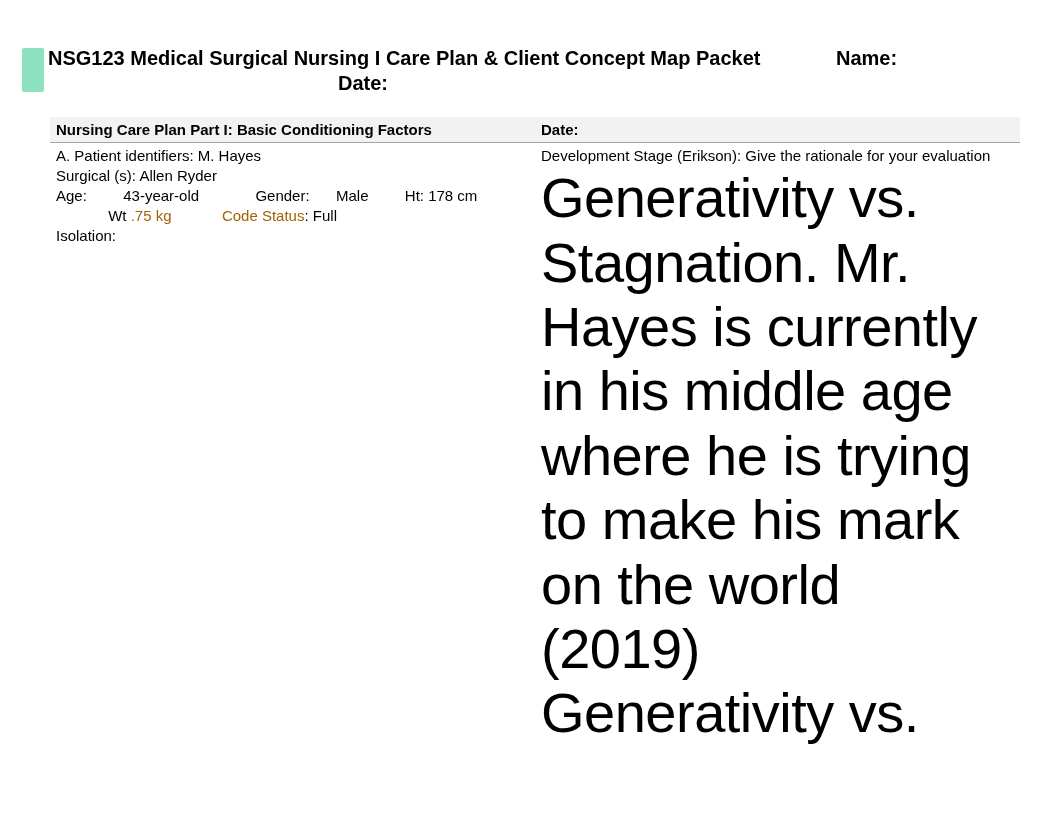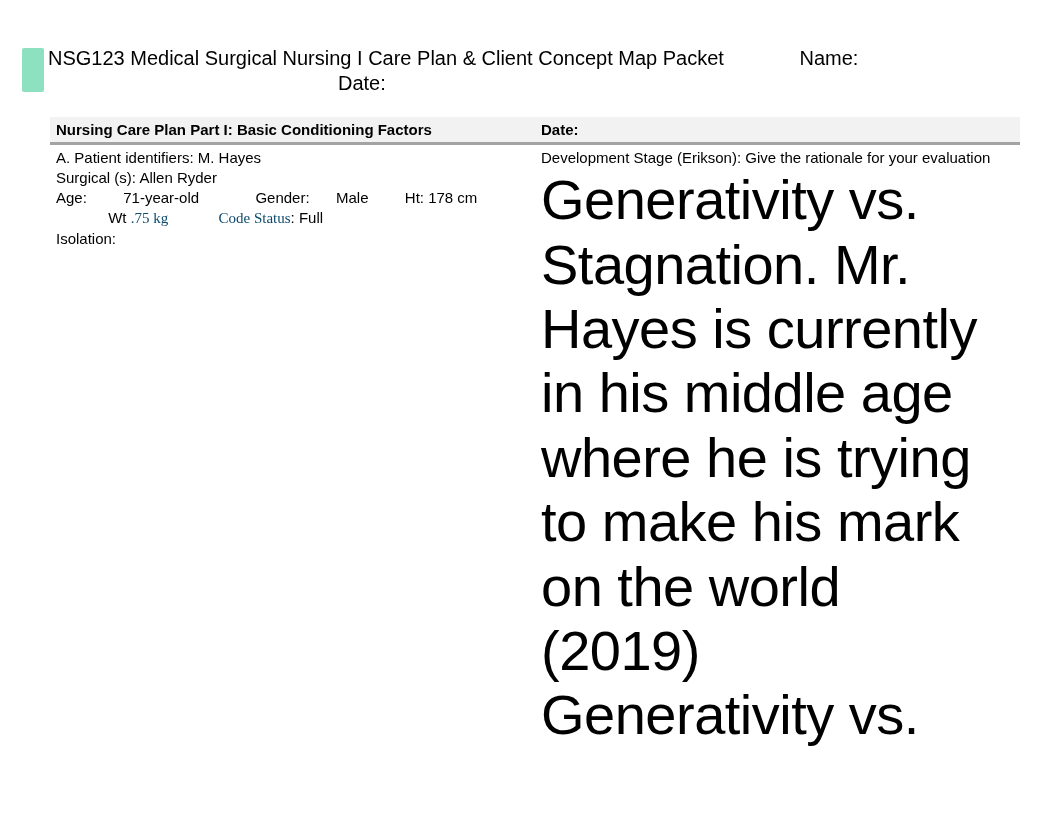--- a/index.html
+++ b/index.html
@@ -25,21 +25,21 @@
       border-radius: 2px;
     }
     .header-area {
       position: absolute;
       left: 48px;
       top: 46px;
       width: 980px;
     }
     .header-line {
       font-size: 20px;
-      font-weight: 400;
+      font-weight: 700;
       line-height: 1.25;
     }
     .header-title {
       display: inline;
     }
     .header-name-label {
       display: inline;
       margin-left: 70px;
     }
     .header-date {
@@ -71,34 +71,33 @@
       width: 480px;
     }
     .cell-right {
       width: 480px;
     }
     .cell-header {
       background: #f2f2f2;
       font-weight: 700;
       font-size: 15px;
       padding: 4px 6px;
-      border-bottom: 3px solid #a3a3a3;
+      border-bottom: 1px solid #a3a3a3;
     }
     .cell-body {
       padding: 3px 6px 6px 6px;
       font-size: 15px;
       line-height: 1.28;
       margin-top: 24px;
     }
     .field-line {
       margin-bottom: 1px;
     }
     .red-text {
-      color: #0c4a6e;
-      font-family: Liberation Serif, serif;
+      color: #a16207;
     }
     .bold {
       font-weight: 400;
     }
     .large-body {
       font-size: 56px;
       line-height: 1.15;
       font-weight: 400;
       padding-left: 0;
       padding-right: 8px;
@@ -143,21 +142,21 @@
           <span>A. Patient identifiers:</span>
           <span>M. Hayes</span>
         </div>
         <div class="field-line">
           <span>Surgical (s):</span>
           <span>Allen Ryder</span>
         </div>
         <div class="field-line">
           <span>Age:</span>
           <span class="inline-gap" style="width:28px;"></span>
-          <span>71-year-old</span>
+          <span>43-year-old</span>
           <span class="inline-gap" style="width:48px;"></span>
           <span>Gender:</span>
           <span class="inline-gap" style="width:18px;"></span>
           <span>Male</span>
           <span class="inline-gap" style="width:28px;"></span>
           <span>Ht:</span>
           <span> </span>
           <span>178 cm</span>
           <span class="inline-gap" style="width:48px;"></span>
           <span>Wt</span>

